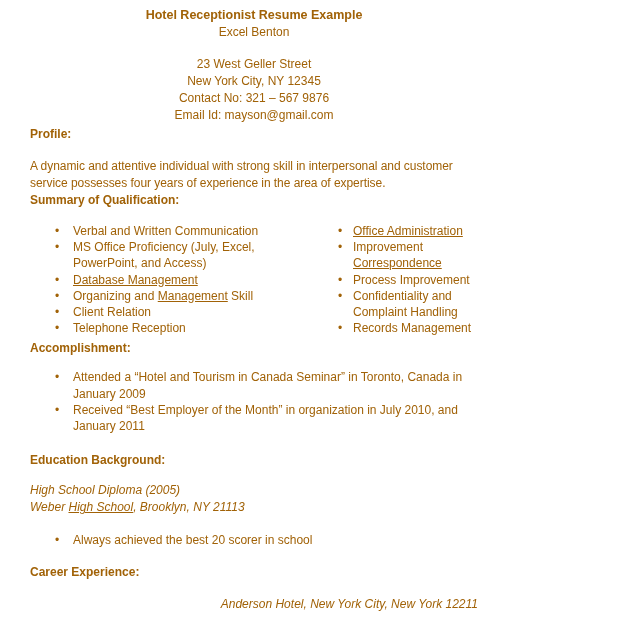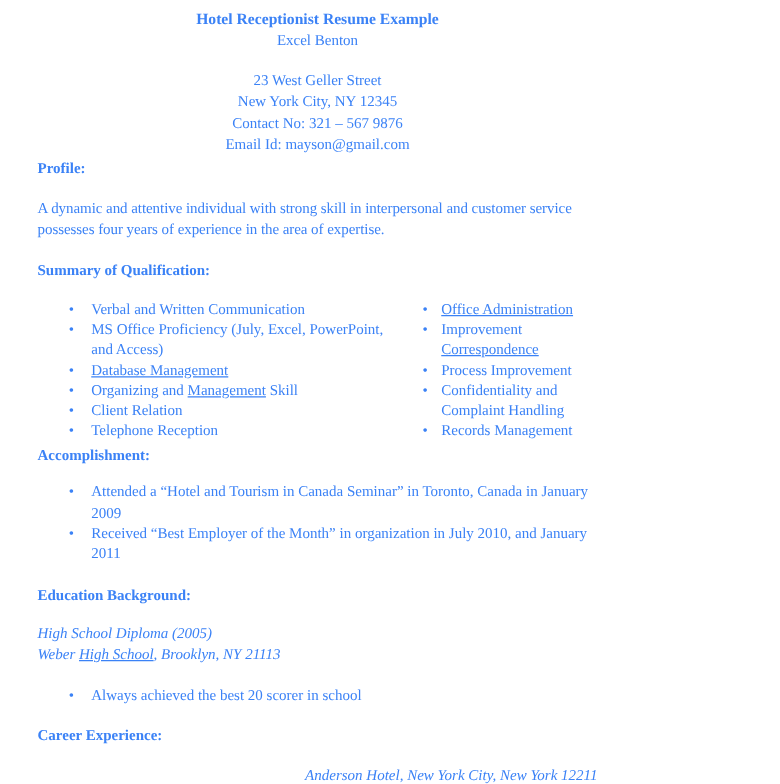--- a/index.html
+++ b/index.html
@@ -3,36 +3,36 @@
 <meta charset="utf-8">
 <style>
   html, body { margin: 0; padding: 0; background: #ffffff; }
   .page {
     position: relative;
     width: 508px;
     height: 627px;
     box-sizing: border-box;
     padding: 7px 30px 0 30px;
     background: #ffffff;
-    color: #3b82f6;
-    font-family: Liberation Serif, serif;
+    color: #a16207;
+    font-family: Liberation Sans, sans-serif;
     font-size: 12px;
     line-height: 17px;
     overflow: hidden;
   }
   .header { text-align: center; }
   .header .title { font-weight: bold; font-size: 12.5px; }
   .addr { margin-top: 15px; }
   .heading { font-weight: bold; }
   .h-profile { margin-top: 2px; }
   .para {
     margin: 15px -14px 0 0;
     letter-spacing: -0.05px;
   }
-  .h-summary { margin-top: 16px; }
+  .h-summary { }
   .cols { display: flex; margin-top: 14px; }
   .col-left { width: 280px; }
   .col-right { flex: 1; margin-left: 28px; }
   .list .li { display: flex; line-height: 16.2px; }
   .li .dot { margin-left: 25px; width: 18px; flex: none; }
   .col-right .li .dot { margin-left: 0; width: 15px; }
   .li .txt { flex: 1; }
   .u { text-decoration: underline; }
   .h-acc { margin-top: 4px; }
   .acc-list { margin-top: 12px; }

